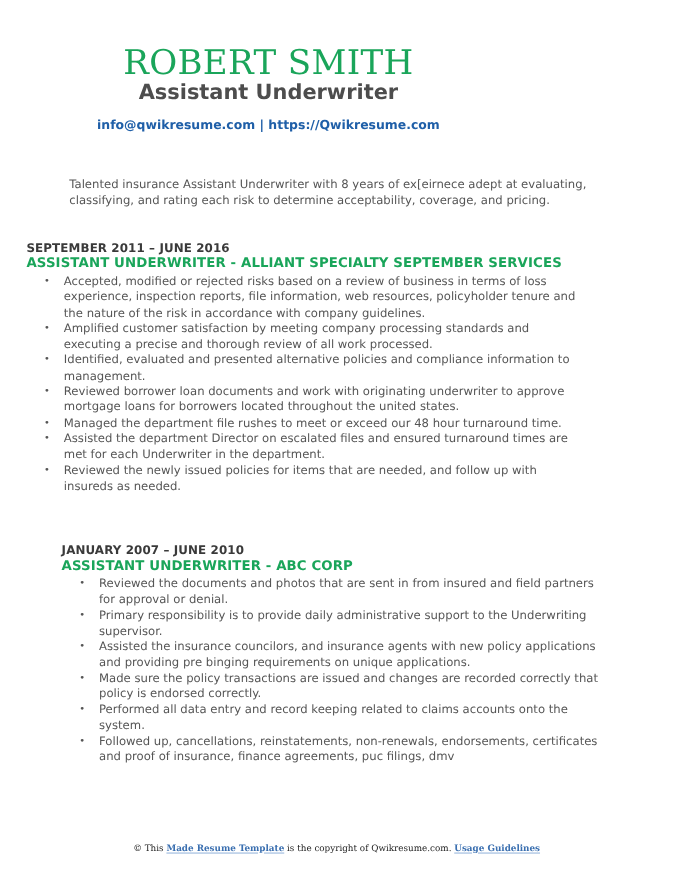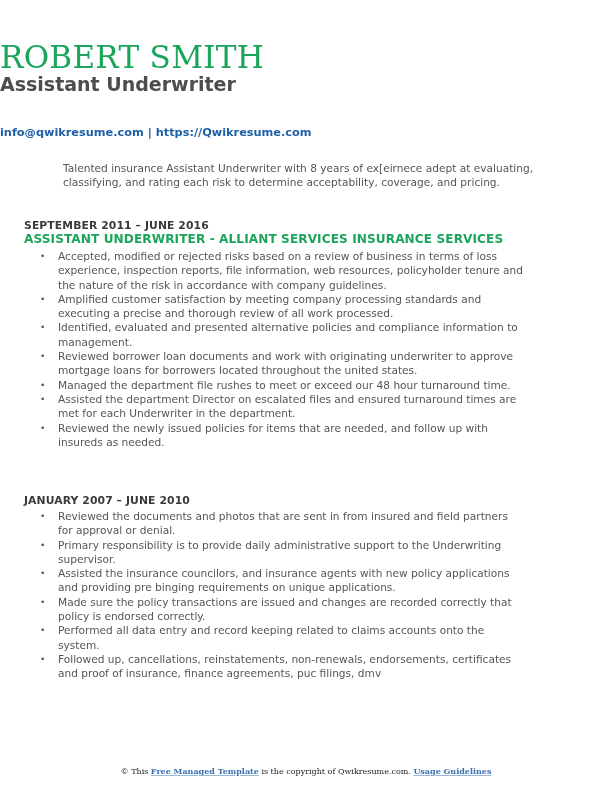--- a/index.html
+++ b/index.html
@@ -1,39 +1,39 @@
 <!DOCTYPE html>
 <html><head>
   <meta charset="utf-8">
   <style>
     html, body { margin: 0; padding: 0; }
     body {
       width: 612px; height: 792px; background: #ffffff; overflow: hidden;
       position: relative; color: #444444;
       font-family: "DejaVu Sans", sans-serif;
     }
-    .header { position: absolute; top: 40px; left: 0; width: 488px; text-align: left; }
+    .header { position: absolute; top: 40px; left: 0; width: 488px; text-align: center; }
     .name {
       font-family: "DejaVu Serif", "Liberation Serif", serif;
       font-size: 31px; color: #1aa55a; line-height: 34px; letter-spacing: 0.3px;
     }
     .role {
       font-weight: bold; font-size: 19px; color: #4d4d4d; line-height: 20px; margin-top: 0px;
     }
     .contact {
-      margin-top: 32px; font-size: 11.3px; font-weight: bold; color: #1f5fa8; line-height: 14px;
+      margin-top: 13px; font-size: 11.3px; font-weight: bold; color: #1f5fa8; line-height: 14px;
     }
     .contact span { color: #1f5fa8; }
     .summary {
       position: absolute; top: 162px; left: 63px; width: 500px;
       font-size: 10.6px; line-height: 13.5px; color: #555555;
     }
     .job { position: absolute; left: 24px; width: 540px; }
     .job1 { top: 219px; }
-    .job2 { top: 494px; }
+    .job2 { top: 494px; margin-left: 32px; }
     .dates {
       font-weight: bold; font-size: 10.8px; color: #3a3a3a; line-height: 13px; letter-spacing: 0.1px;
     }
     .title {
       font-weight: bold; font-size: 12.1px; color: #1aa55a; line-height: 15px; letter-spacing: 0.1px;
     }
     ul {
       margin: 2px 0 0 0; padding: 0 0 0 34px; list-style: none;
     }
     li {
@@ -61,39 +61,40 @@
   <div class="role">Assistant Underwriter</div>
   <div class="contact">
     <span>info@qwikresume.com</span><span> | </span><span>https://Qwikresume.com</span>
   </div>
 </div>
 
 <div class="summary">Talented insurance Assistant Underwriter with 8 years of ex[eirnece adept at evaluating, classifying, and rating each risk to determine acceptability, coverage, and pricing.</div>
 
 <div class="job job1">
   <div class="dates">SEPTEMBER 2011 – JUNE 2016</div>
-  <div class="title">ASSISTANT UNDERWRITER - ALLIANT SERVICES INSURANCE SERVICES</div>
+  <div class="title">ASSISTANT UNDERWRITER - ALLIANT SPECIALTY SEPTEMBER SERVICES</div>
   <ul>
     <li>Accepted, modified or rejected risks based on a review of business in terms of loss experience, inspection reports, file information, web resources, policyholder tenure and the nature of the risk in accordance with company guidelines.</li>
     <li>Amplified customer satisfaction by meeting company processing standards and executing a precise and thorough review of all work processed.</li>
     <li>Identified, evaluated and presented alternative policies and compliance information to management.</li>
     <li>Reviewed borrower loan documents and work with originating underwriter to approve mortgage loans for borrowers located throughout the united states.</li>
     <li>Managed the department file rushes to meet or exceed our 48 hour turnaround time.</li>
     <li>Assisted the department Director on escalated files and ensured turnaround times are met for each Underwriter in the department.</li>
     <li>Reviewed the newly issued policies for items that are needed, and follow up with insureds as needed.</li>
   </ul>
 </div>
 
 <div class="job job2">
   <div class="dates">JANUARY 2007 – JUNE 2010</div>
+  <div class="title">ASSISTANT UNDERWRITER - ABC CORP</div>
   <ul>
     <li>Reviewed the documents and photos that are sent in from insured and field partners for approval or denial.</li>
     <li>Primary responsibility is to provide daily administrative support to the Underwriting supervisor.</li>
     <li>Assisted the insurance councilors, and insurance agents with new policy applications and providing pre binging requirements on unique applications.</li>
     <li>Made sure the policy transactions are issued and changes are recorded correctly that policy is endorsed correctly.</li>
     <li>Performed all data entry and record keeping related to claims accounts onto the system.</li>
     <li>Followed up, cancellations, reinstatements, non-renewals, endorsements, certificates and proof of insurance, finance agreements, puc filings, dmv</li>
   </ul>
 </div>
 
 <div class="footer">
-  <span>© This </span><a>Free Managed Template</a><span> is the copyright of Qwikresume.com. </span><a>Usage Guidelines</a>
+  <span>© This </span><a>Made Resume Template</a><span> is the copyright of Qwikresume.com. </span><a>Usage Guidelines</a>
 </div>
 
 </body></html>

